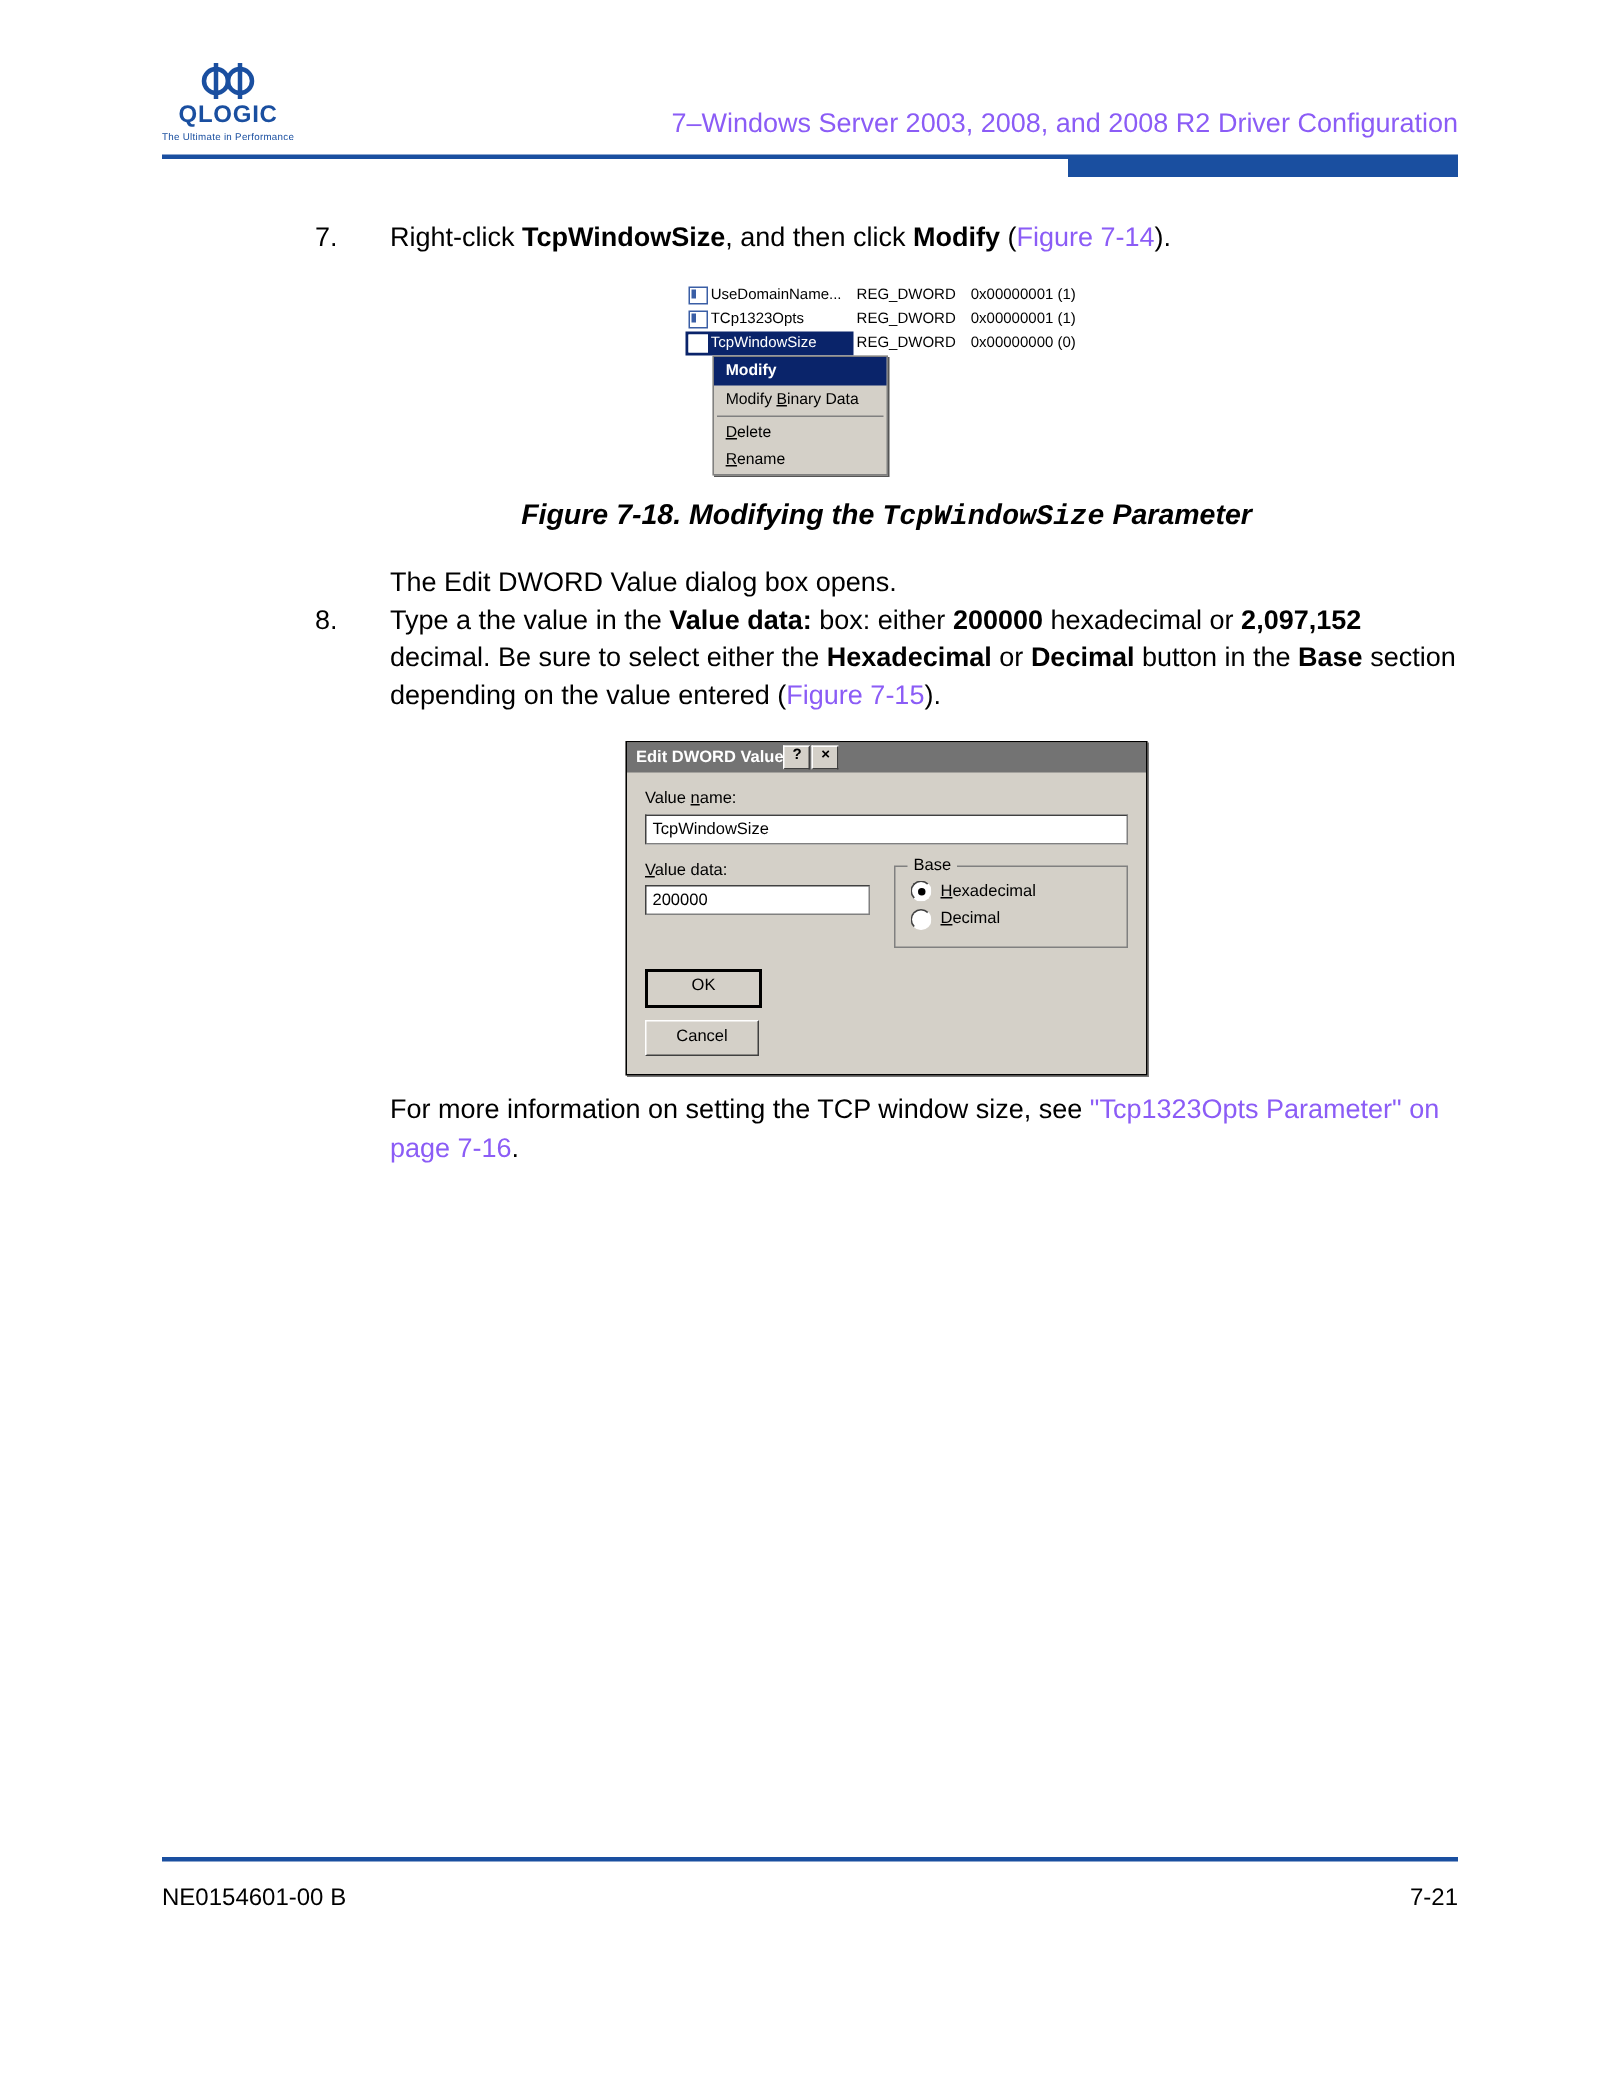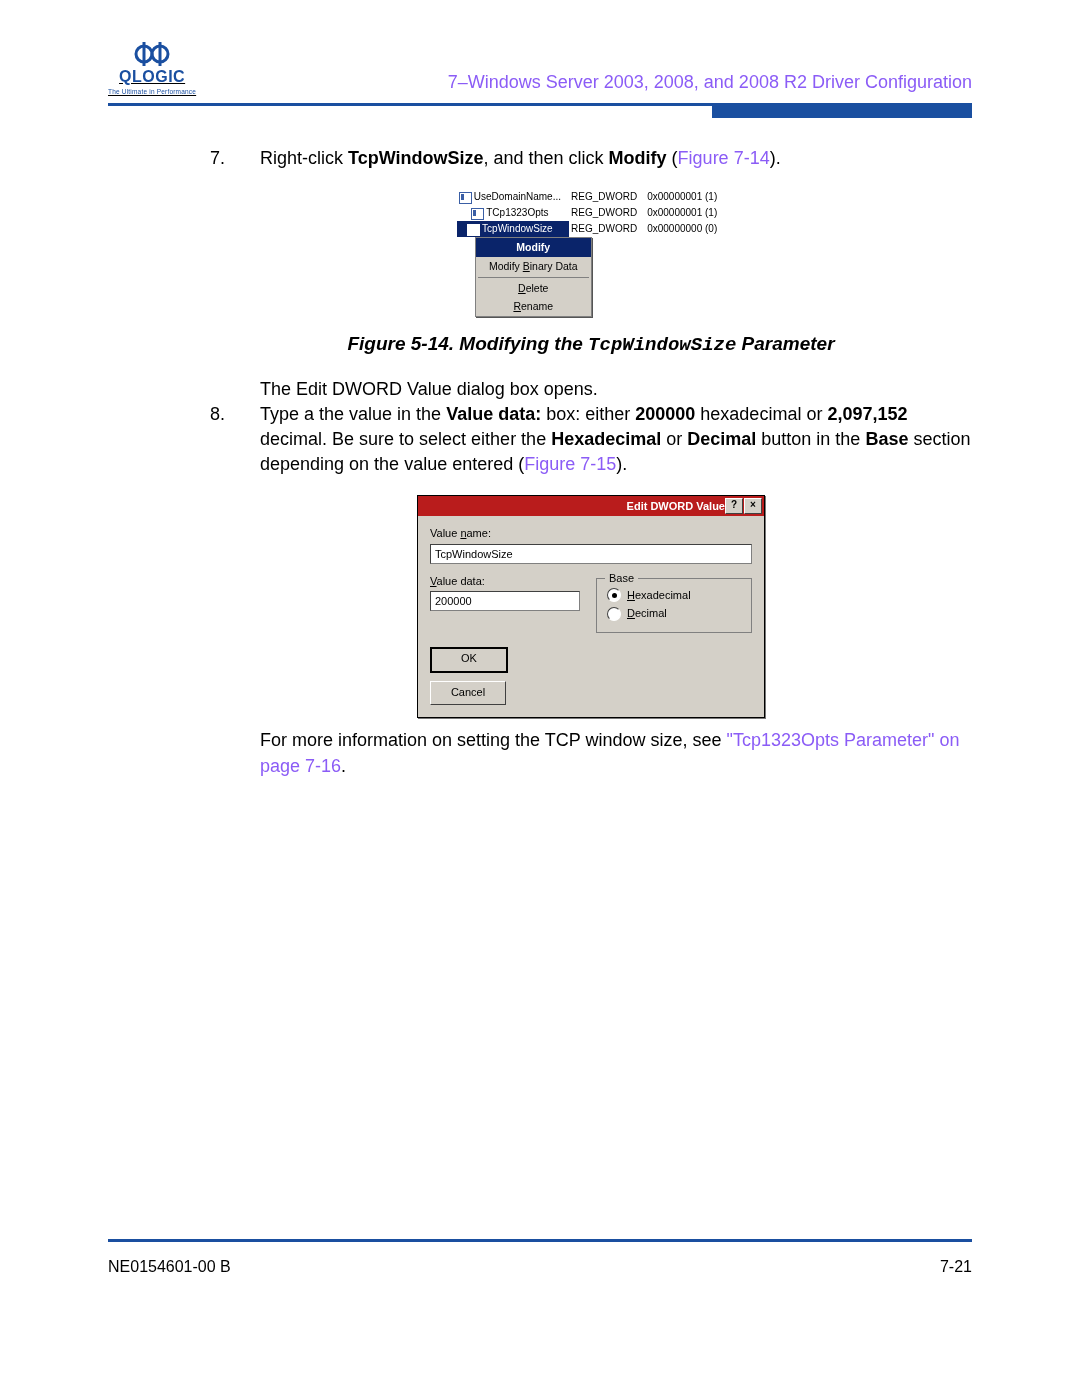--- a/index.html
+++ b/index.html
@@ -13,59 +13,59 @@
   .page {
     padding: 40px 108px 30px 108px;
     box-sizing: border-box;
   }
   .header {
     display: flex;
     justify-content: space-between;
     align-items: flex-end;
     margin-bottom: 8px;
   }
-  .logo-block { display: flex; flex-direction: column; align-items: center; text-decoration: underline; }
+  .logo-block { display: flex; flex-direction: column; align-items: center; }
   .logo-icon { color: #1a4fa0; }
   .logo-text { font-size: 16px; font-weight: bold; color: #1a4fa0; letter-spacing: 0.5px; }
   .tagline { font-size: 6.5px; color: #1a4fa0; margin-top: 2px; letter-spacing: 0.2px;}
   .header-text { text-align: right; font-size: 18px; line-height: 1.4; color: #8b5cf6; }
   .rule-wrap { margin-top: 4px; }
   .rule-line { height: 3px; background: #1a4fa0; width: 100%; }
   .rule-bar-row { display:flex; justify-content:flex-end; }
   .rule-bar { height: 12px; background: #1a4fa0; width: 260px; }
   .content { padding-top: 28px; padding-left: 102px; font-size: 18px; line-height: 1.4; }
   .step { display: flex; margin-bottom: 18px; }
   .step-num { width: 50px; flex-shrink: 0; }
   .step-body { flex: 1; }
   .bold { font-weight: bold; }
   .link { color: #8b5cf6; }
   .mono { font-family: "Courier New", monospace; }
   .fig-caption { font-style: italic; font-weight: bold; text-align: center; font-size: 19px; margin: 14px 0 18px; }
   .after-caption { margin-left: 50px; }
 
   
   .fig14-wrap { display:flex; justify-content:center; margin-bottom: 6px; }
-  .fig14 { font-size: 10px; font-family: Tahoma, sans-serif; text-align: center; }
+  .fig14 { font-size: 10px; font-family: Tahoma, sans-serif; }
   .reg-rows { border-collapse: collapse; }
   .reg-rows td { padding: 1px 8px 1px 2px; font-size: 10px; white-space: nowrap; }
   .reg-icon { display:inline-block; width:11px; height:10px; background:#fff; border:1px solid #3a5ea5; margin-right:2px; vertical-align:middle; position:relative;}
   .reg-icon::after{content:"";position:absolute;left:1px;top:1px;width:3px;height:6px;background:#3a5ea5;}
   .sel-row td:first-child { background:#0a246a; color:#fff;}
   .sel-row .reg-icon{border-color:#fff;}
   .sel-row .reg-icon::after{background:#fff;}
   .ctx-menu { border:1px solid #808080; background:#d4d0c8; width:115px; margin-top:0px; margin-left:18px; box-shadow: 1px 1px 0 #555; }
   .ctx-item { padding:2px 8px; font-size:10.5px; border-bottom: none; }
   .ctx-item.hl { background:#0a246a; color:#fff; font-weight:bold;}
   .ctx-sep { border-top:1px solid #808080; margin: 1px 2px; }
   .ul-letter { text-decoration: underline; }
 
   
   .fig15-wrap { display:flex; justify-content:center; margin: 6px 0 10px; }
   .dlg { width: 346px; font-family: Tahoma, sans-serif; font-size:11px; border:1px solid #000; background:#d4d0c8; box-shadow: 1px 1px 0 #777;}
-  .dlg-title { background:#b91c1c; color:#fff; font-weight:bold; display:flex; justify-content:flex-end; align-items:center; padding:2px 2px 2px 6px; font-size:11px;}
+  .dlg-title { background:#737373; color:#fff; font-weight:bold; display:flex; justify-content:flex-start; align-items:center; padding:2px 2px 2px 6px; font-size:11px;}
   .dlg-title-btns { display:flex; gap:1px;}
   .dlg-tbtn { width:16px; height:14px; background:#d4d0c8; border:1px solid #fff; border-right-color:#404040; border-bottom-color:#404040; font-size:10px; line-height:12px; text-align:center; color:#000; font-weight:bold; font-family: Arial, sans-serif;}
   .dlg-body { padding: 10px 12px 12px 12px; }
   .dlg-label { font-size:11px; margin-bottom:2px; }
   .dlg-input { width:100%; box-sizing:border-box; height:20px; background:#fff; border:1px solid #808080; border-top-color:#404040; border-left-color:#404040; padding:2px 4px; font-size:11px; font-family: Tahoma, sans-serif; margin-bottom:10px;}
   .dlg-row2 { display:flex; gap:16px; }
   .dlg-col { flex:0 0 150px; }
   .dlg-fieldset { flex:1; border:1px solid #808080; padding:6px 10px 8px 10px; position:relative; margin-top:4px;}
   .dlg-legend { position:absolute; top:-8px; left:8px; background:#d4d0c8; padding:0 4px; font-size:11px;}
   .radio-row { display:flex; align-items:center; gap:6px; font-size:11px; margin:3px 0;}
@@ -145,21 +145,21 @@
         <div class="ctx-menu">
           <div class="ctx-item hl">Modify</div>
           <div class="ctx-item"><span>Modify <span class="ul-letter">B</span>inary Data</span></div>
           <div class="ctx-sep"></div>
           <div class="ctx-item"><span class="ul-letter">D</span>elete</div>
           <div class="ctx-item"><span class="ul-letter">R</span>ename</div>
         </div>
       </div>
     </div>
     <div class="fig-caption">
-      <span>Figure 5-14.  Modifying the </span><span class="mono">TcpWindowSize</span><span> Parameter</span>
+      <span>Figure 7-18.  Modifying the </span><span class="mono">TcpWindowSize</span><span> Parameter</span>
     </div>
 
     <div class="after-caption">The Edit DWORD Value dialog box opens.</div>
 
     <div class="step">
       <div class="step-num">8.</div>
       <div class="step-body">
         <span>Type a the value in the </span><span class="bold">Value data:</span><span> box: either </span><span class="bold">200000</span><span> hexadecimal or </span><span class="bold">2,097,152</span><span> decimal. Be sure to select either the </span><span class="bold">Hexadecimal</span><span> or </span><span class="bold">Decimal</span><span> button in the </span><span class="bold">Base</span><span> section depending on the value entered (</span><span class="link">Figure 7-15</span><span>).</span>
       </div>
     </div>

